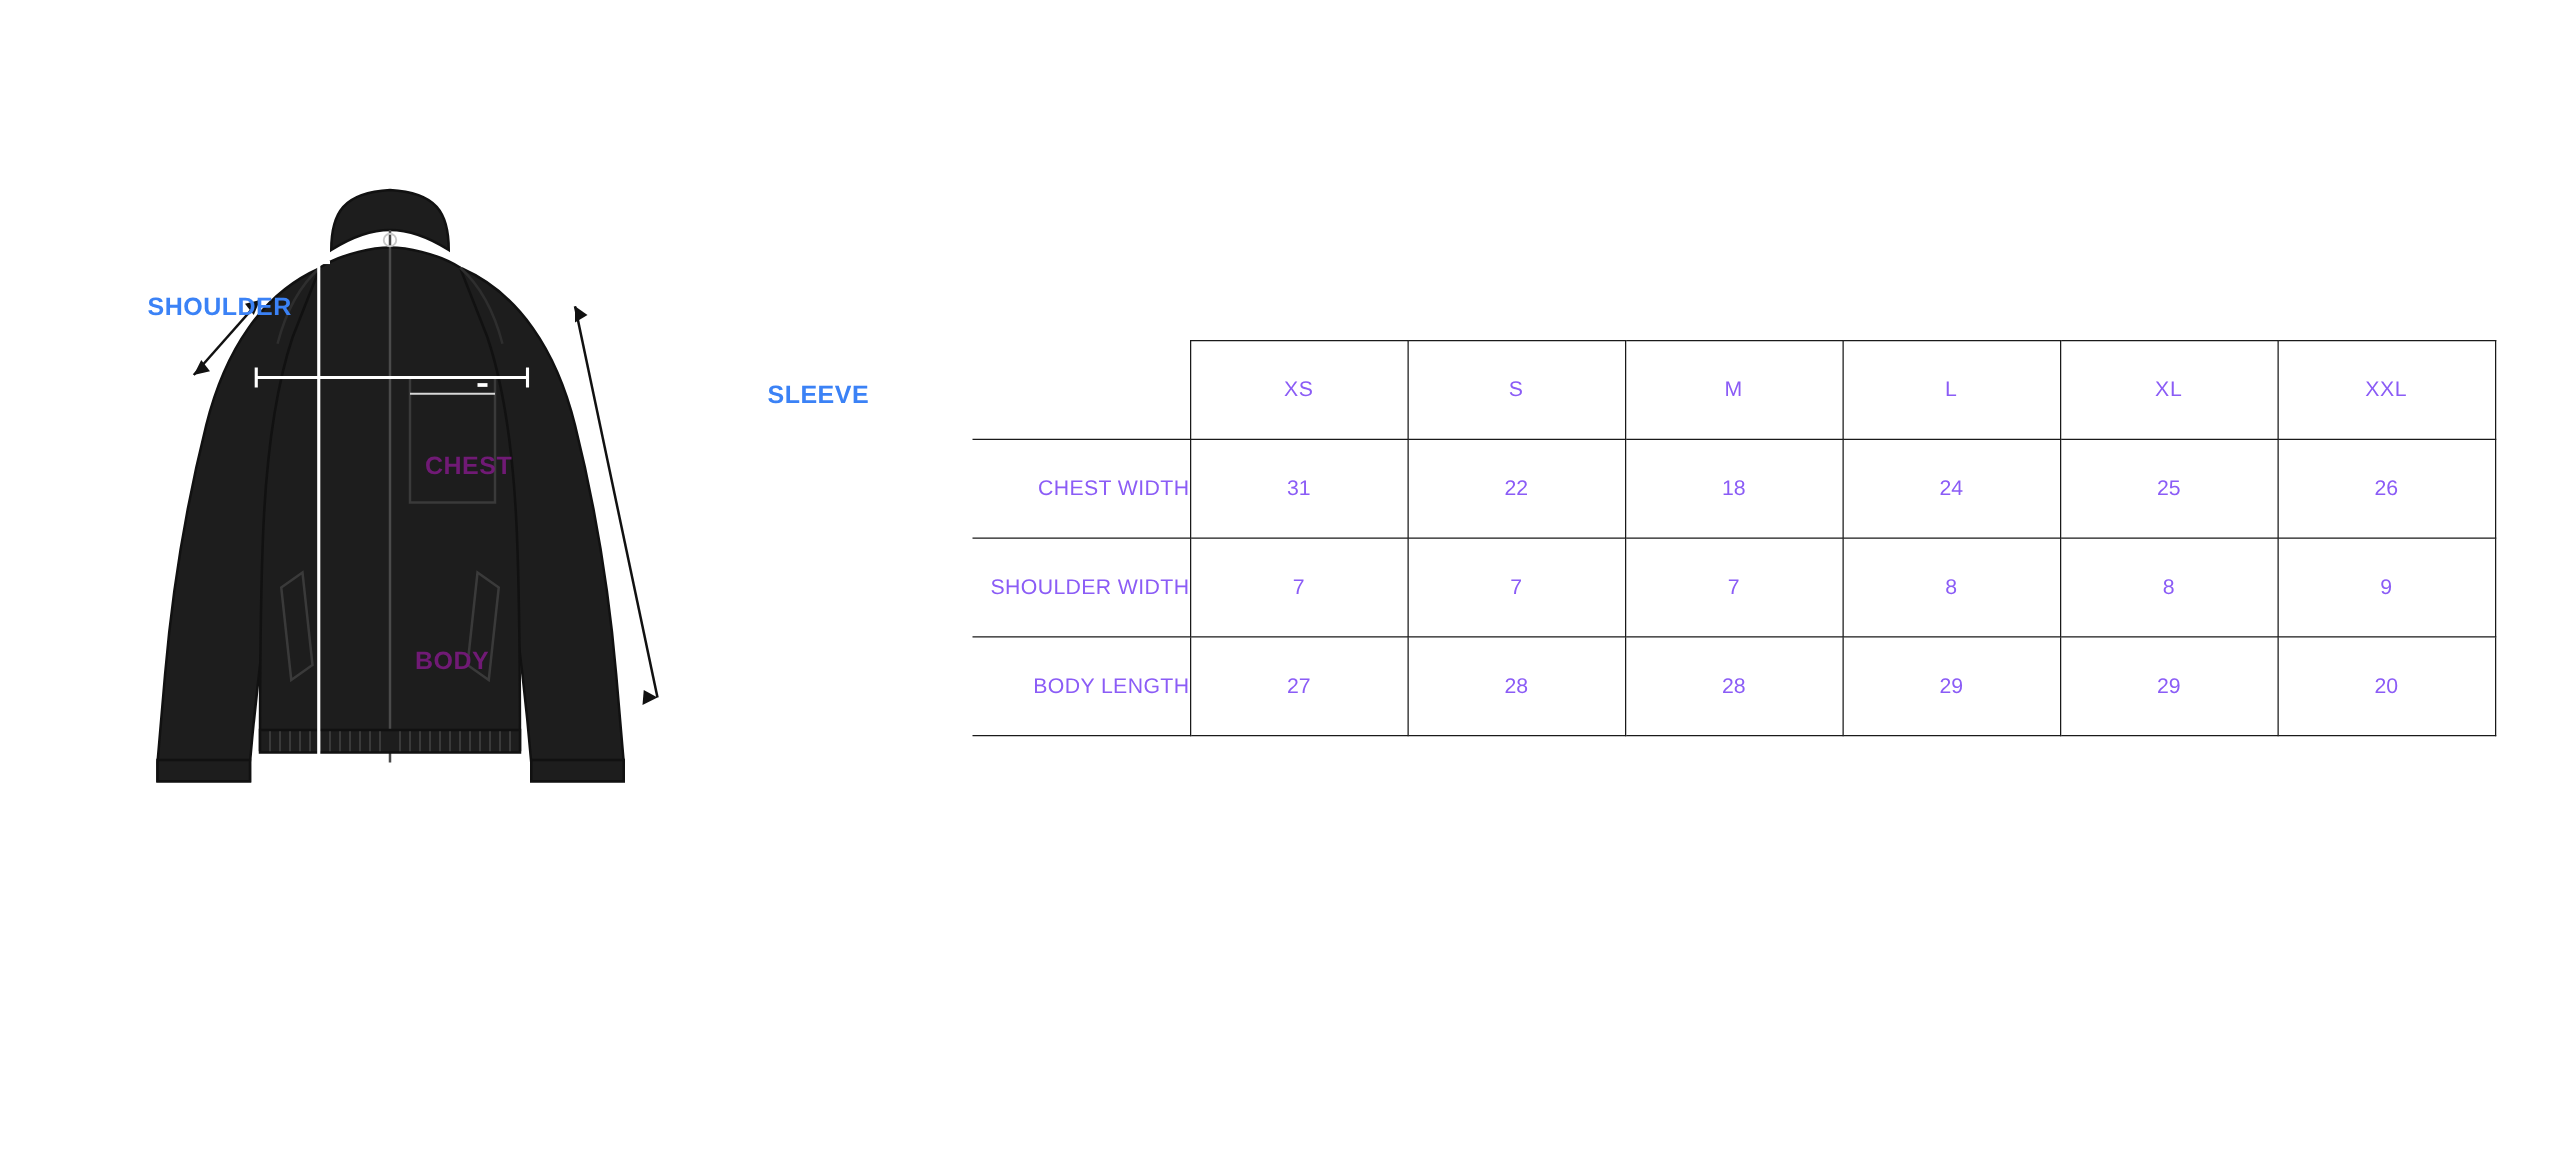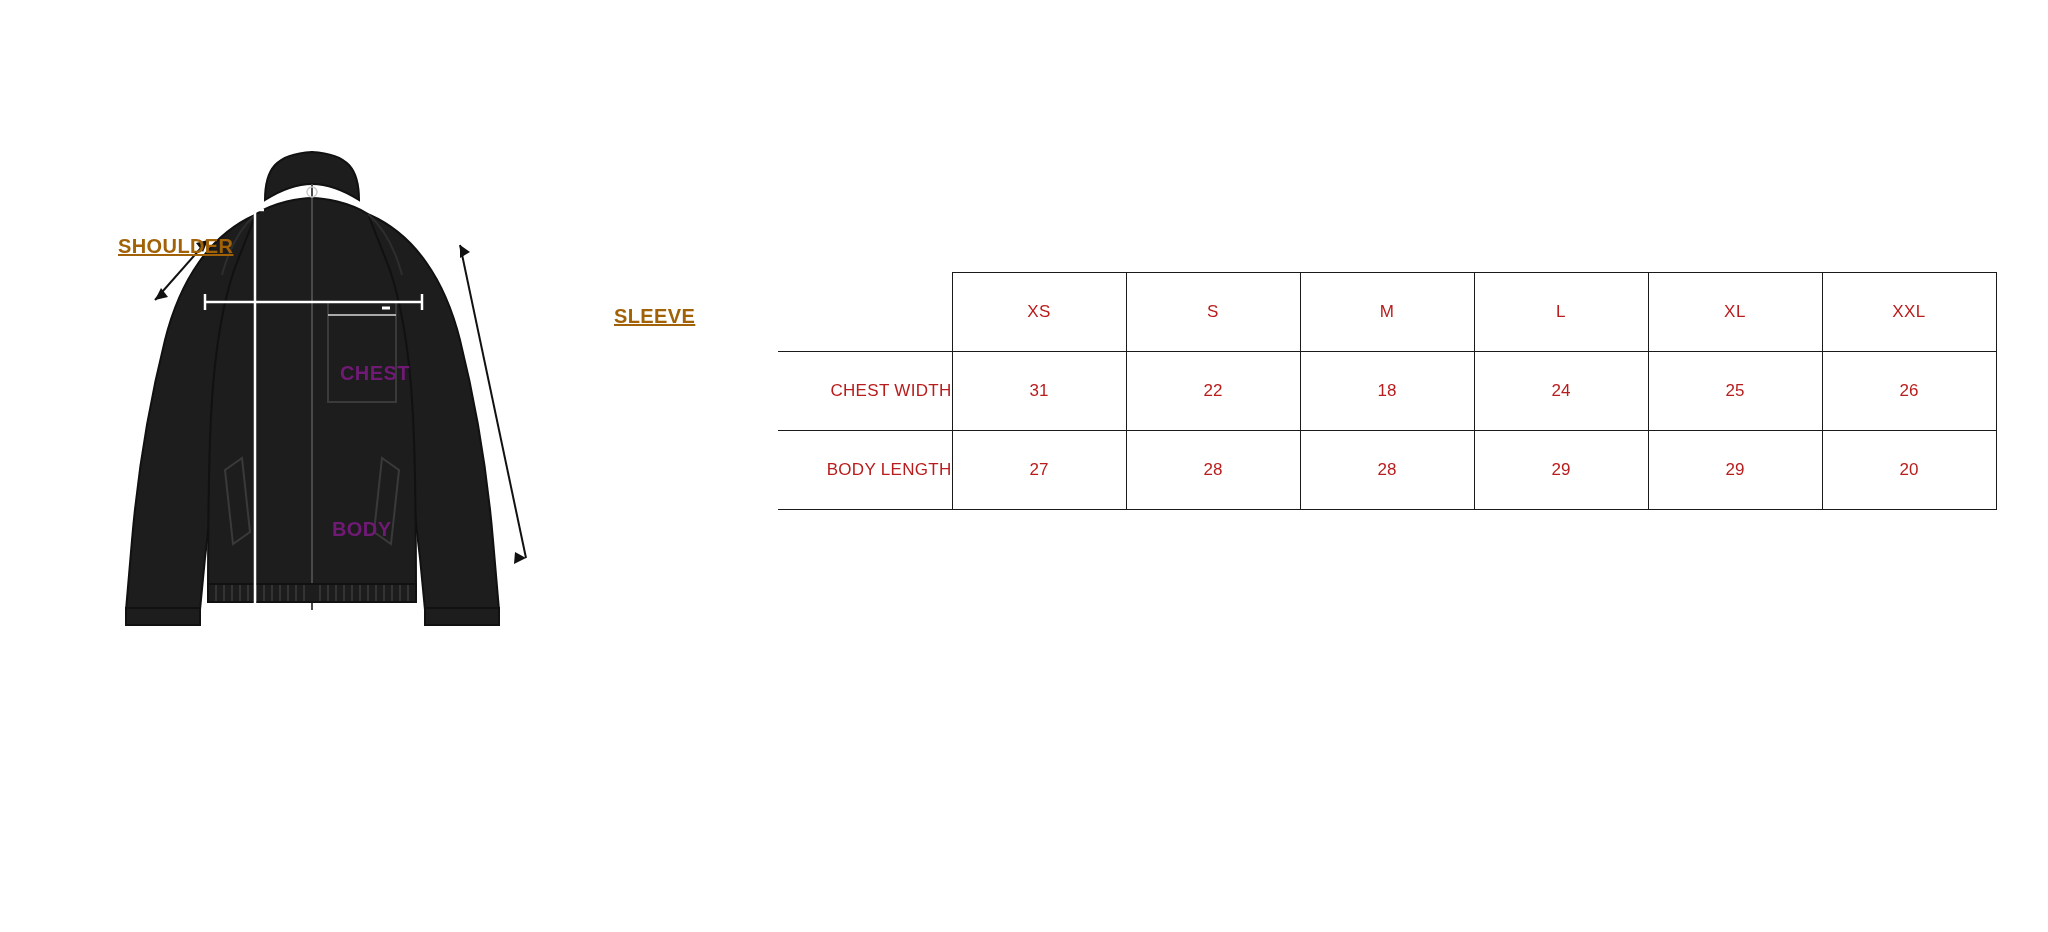--- a/index.html
+++ b/index.html
@@ -36,21 +36,21 @@
     left: 0;
     top: 0;
   }
   .diagram-label {
     position: absolute;
     font-size: 20px;
     font-weight: bold;
     letter-spacing: 0.4px;
     white-space: nowrap;
   }
-  .diagram-label.dark { color: #a16207; text-decoration: underline; }
+  .diagram-label.dark { color: #3b82f6; }
   .diagram-label.light { color: #701a75; }
 
   #label-shoulder { left: 58px;  top: 95px; }
   #label-sleeve   { left: 554px; top: 165px; }
   #label-chest    { left: 280px; top: 222px; }
   #label-body     { left: 272px; top: 378px; }
 
   
   #size-table-wrap {
     position: absolute;
@@ -67,21 +67,21 @@
   table#size-table col.size-col  { width: 174px; }
 
   table#size-table th,
   table#size-table td {
     border: 1px solid #1a1a1a;
     height: 78px;
     text-align: center;
     vertical-align: middle;
     font-size: 17px;
     font-weight: normal;
-    color: #b91c1c;
+    color: #8b5cf6;
     padding: 0;
   }
   table#size-table th.corner-cell {
     border: none;
   }
   table#size-table th.size-head {
     font-size: 17px;
     letter-spacing: 0.5px;
   }
   table#size-table td.row-label {
@@ -223,20 +223,29 @@
         <tr>
           <td class="row-label">CHEST WIDTH</td>
           <td>31</td>
           <td>22</td>
           <td>18</td>
           <td>24</td>
           <td>25</td>
           <td>26</td>
         </tr>
         <tr>
+          <td class="row-label">SHOULDER WIDTH</td>
+          <td>7</td>
+          <td>7</td>
+          <td>7</td>
+          <td>8</td>
+          <td>8</td>
+          <td>9</td>
+        </tr>
+        <tr>
           <td class="row-label">BODY LENGTH</td>
           <td>27</td>
           <td>28</td>
           <td>28</td>
           <td>29</td>
           <td>29</td>
           <td>20</td>
         </tr>
       </tbody>
     </table>

